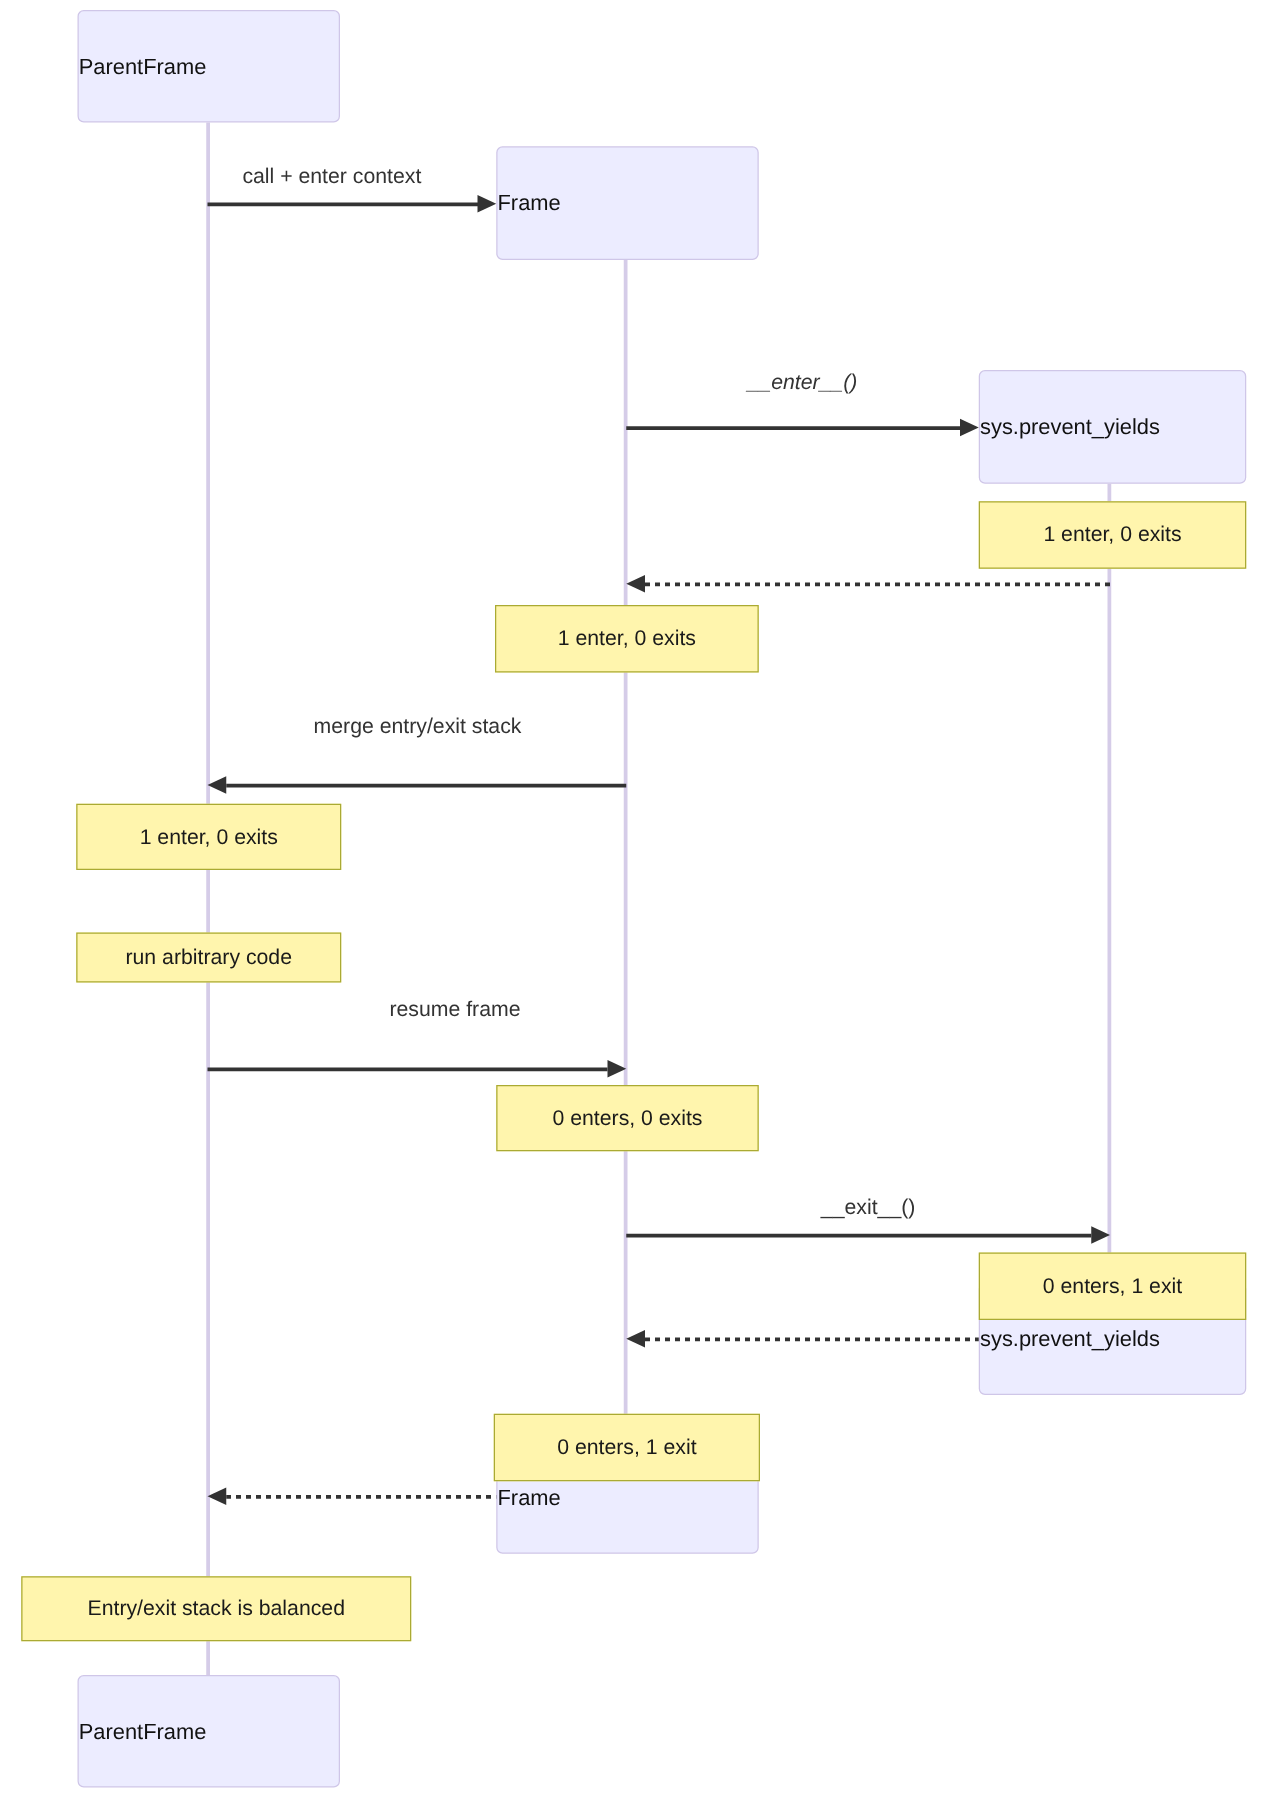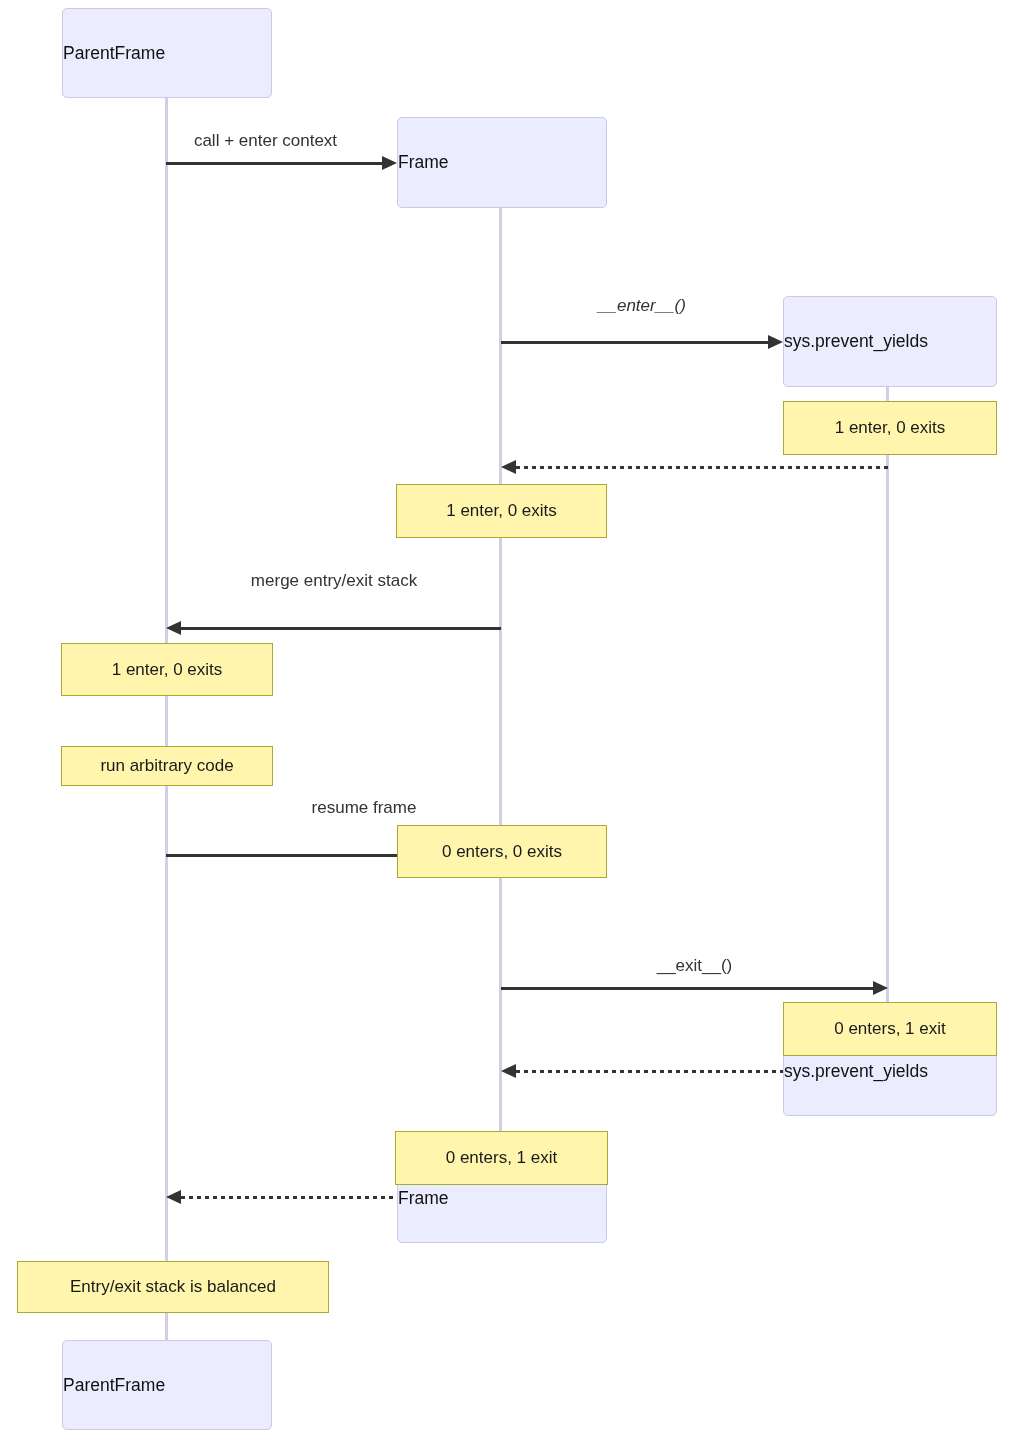--- a/index.html
+++ b/index.html
@@ -149,21 +149,21 @@
   <div class="note" style="left:61px; top:710px; width:212px; height:40px;margin-top:36px;">
     <span>run arbitrary code</span>
   </div>
 
   <div class="msg-label" style="left:166px; top:795px; width:396px;">
     <div>resume frame</div>
   </div>
   <div class="msg-line" style="left:166px; top:854px; width:320px;"></div>
   <div class="arrowhead right" style="left:486px; top:848px;"></div>
 
-  <div class="note" style="left:397px; top:825px; width:210px; height:53px;">
+  <div class="note" style="left:397px; top:868px; width:210px; height:53px;">
     <span>0 enters, 0 exits</span>
   </div>
 
   <div class="msg-label" style="left:501px; top:953px; width:387px;">
     <div>__exit__()</div>
   </div>
   <div class="msg-line" style="left:501px; top:987px; width:372px;"></div>
   <div class="arrowhead right" style="left:873px; top:981px;"></div>
 
   <div class="note" style="left:783px; top:1002px; width:214px; height:54px;">

